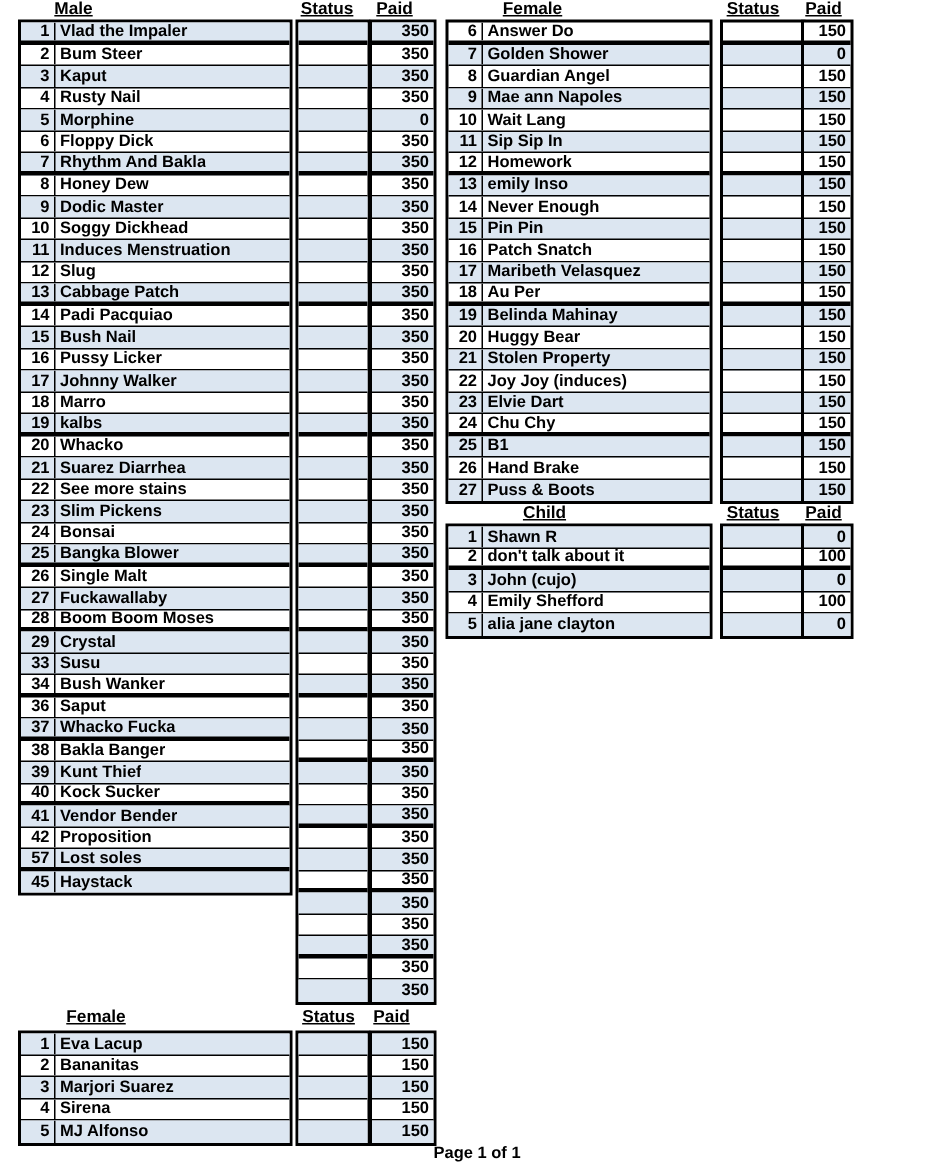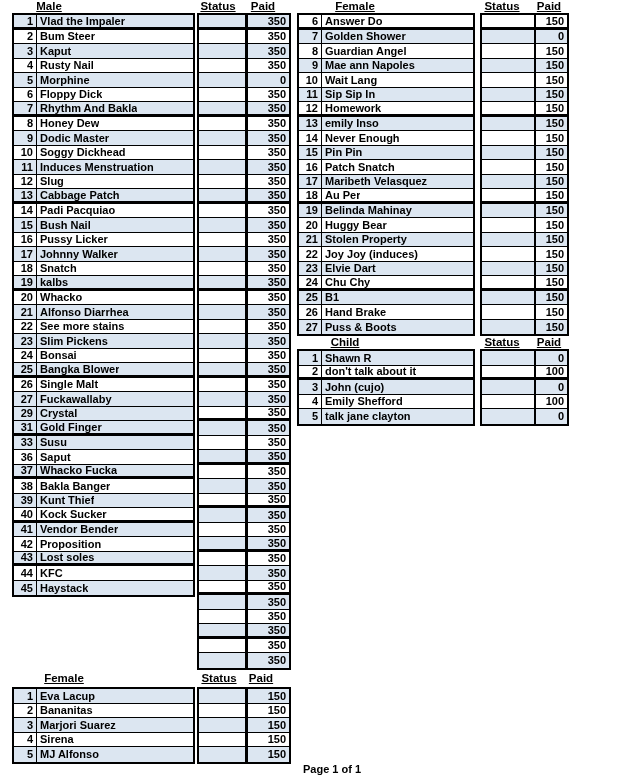--- a/index.html
+++ b/index.html
@@ -68,42 +68,42 @@
     text-align: right;
     padding-right: 3px;
   }
   
   .lbl-male      { left: 49px;  top: 0; }
   .lbl-status-lt { left: 218px; top: 0; }
   .lbl-paid-lt   { left: 263px; top: 0; }
   .lbl-female-r  { left: 355px; top: 0; }
   .lbl-status-rt { left: 502px; top: 0; }
   .lbl-paid-rt   { left: 549px; top: 0; }
-  .lbl-child     { left: 345px; top: 336px; }
+  .lbl-child     { left: 363px; top: 336px; }
   .lbl-status-rc { left: 502px; top: 336px; }
   .lbl-paid-rc   { left: 549px; top: 336px; }
   .lbl-female-l  { left: 64px;  top: 672px; }
   .lbl-status-lb { left: 219px; top: 672px; }
   .lbl-paid-lb   { left: 261px; top: 672px; }
   
   .blk-male-main    { left: 12px;  top: 13px;  width: 179px; }
   .blk-male-status  { left: 197px; top: 13px;  width: 46px; }
   .blk-male-paid    { left: 246px; top: 13px;  width: 41px; }
   .blk-fr-main      { left: 297px; top: 13px;  width: 174px; }
   .blk-fr-status    { left: 480px; top: 13px;  width: 53px; }
   .blk-fr-paid      { left: 534px; top: 13px;  width: 31px; }
   .blk-child-main   { left: 297px; top: 349px; width: 174px; }
   .blk-child-status { left: 480px; top: 349px; width: 53px; }
   .blk-child-paid   { left: 534px; top: 349px; width: 31px; }
   .blk-fl-main      { left: 12px;  top: 687px; width: 179px; }
   .blk-fl-status    { left: 197px; top: 687px; width: 46px; }
   .blk-fl-paid      { left: 246px; top: 687px; width: 41px; }
   .footer {
     position: absolute;
-    left: 303px; top: 763px;
+    left: 289px; top: 763px;
     font-size: 11px;
     font-weight: bold;
     white-space: nowrap;
   }
 </style>
 </head>
 <body>
 
 <div class="sheet" style="--stripe: #dce6f1; --line: #000000;">
 
@@ -187,33 +187,33 @@
       <div class="row">
         <span class="num">16</span>
         <span class="nm">Pussy Licker</span>
       </div>
       <div class="row stripe">
         <span class="num">17</span>
         <span class="nm">Johnny Walker</span>
       </div>
       <div class="row">
         <span class="num">18</span>
-        <span class="nm">Snatch</span>
+        <span class="nm">Marro</span>
       </div>
       <div class="row stripe thick">
         <span class="num">19</span>
         <span class="nm">kalbs</span>
       </div>
       <div class="row">
         <span class="num">20</span>
         <span class="nm">Whacko</span>
       </div>
       <div class="row stripe">
         <span class="num">21</span>
-        <span class="nm">Alfonso Diarrhea</span>
+        <span class="nm">Suarez Diarrhea</span>
       </div>
       <div class="row">
         <span class="num">22</span>
         <span class="nm">See more stains</span>
       </div>
       <div class="row stripe">
         <span class="num">23</span>
         <span class="nm">Slim Pickens</span>
       </div>
       <div class="row">
@@ -225,32 +225,36 @@
         <span class="nm">Bangka Blower</span>
       </div>
       <div class="row">
         <span class="num">26</span>
         <span class="nm">Single Malt</span>
       </div>
       <div class="row stripe">
         <span class="num">27</span>
         <span class="nm">Fuckawallaby</span>
       </div>
+      <div class="row thick">
+        <span class="num">28</span>
+        <span class="nm">Boom Boom Moses</span>
+      </div>
       <div class="row stripe">
         <span class="num">29</span>
         <span class="nm">Crystal</span>
       </div>
-      <div class="row stripe thick">
-        <span class="num">31</span>
-        <span class="nm">Gold Finger</span>
-      </div>
       <div class="row stripe">
         <span class="num">33</span>
         <span class="nm">Susu</span>
       </div>
+      <div class="row thick">
+        <span class="num">34</span>
+        <span class="nm">Bush Wanker</span>
+      </div>
       <div class="row">
         <span class="num">36</span>
         <span class="nm">Saput</span>
       </div>
       <div class="row stripe thick">
         <span class="num">37</span>
         <span class="nm">Whacko Fucka</span>
       </div>
       <div class="row">
         <span class="num">38</span>
@@ -266,26 +270,22 @@
       </div>
       <div class="row stripe">
         <span class="num">41</span>
         <span class="nm">Vendor Bender</span>
       </div>
       <div class="row">
         <span class="num">42</span>
         <span class="nm">Proposition</span>
       </div>
       <div class="row stripe thick">
-        <span class="num">43</span>
+        <span class="num">57</span>
         <span class="nm">Lost soles</span>
-      </div>
-      <div class="row">
-        <span class="num">44</span>
-        <span class="nm">KFC</span>
       </div>
       <div class="row stripe">
         <span class="num">45</span>
         <span class="nm">Haystack</span>
       </div>
     </div>
   <div class="block blk-male-status">
       <div class="row stripe thick"></div>
       <div class="row"></div>
       <div class="row stripe"></div>
@@ -665,21 +665,21 @@
       <div class="row stripe">
         <span class="num">3</span>
         <span class="nm">John (cujo)</span>
       </div>
       <div class="row">
         <span class="num">4</span>
         <span class="nm">Emily Shefford</span>
       </div>
       <div class="row stripe">
         <span class="num">5</span>
-        <span class="nm">talk jane clayton</span>
+        <span class="nm">alia jane clayton</span>
       </div>
     </div>
   <div class="block blk-child-status">
       <div class="row stripe"></div>
       <div class="row thick"></div>
       <div class="row stripe"></div>
       <div class="row"></div>
       <div class="row stripe"></div>
     </div>
   <div class="block blk-child-paid">

